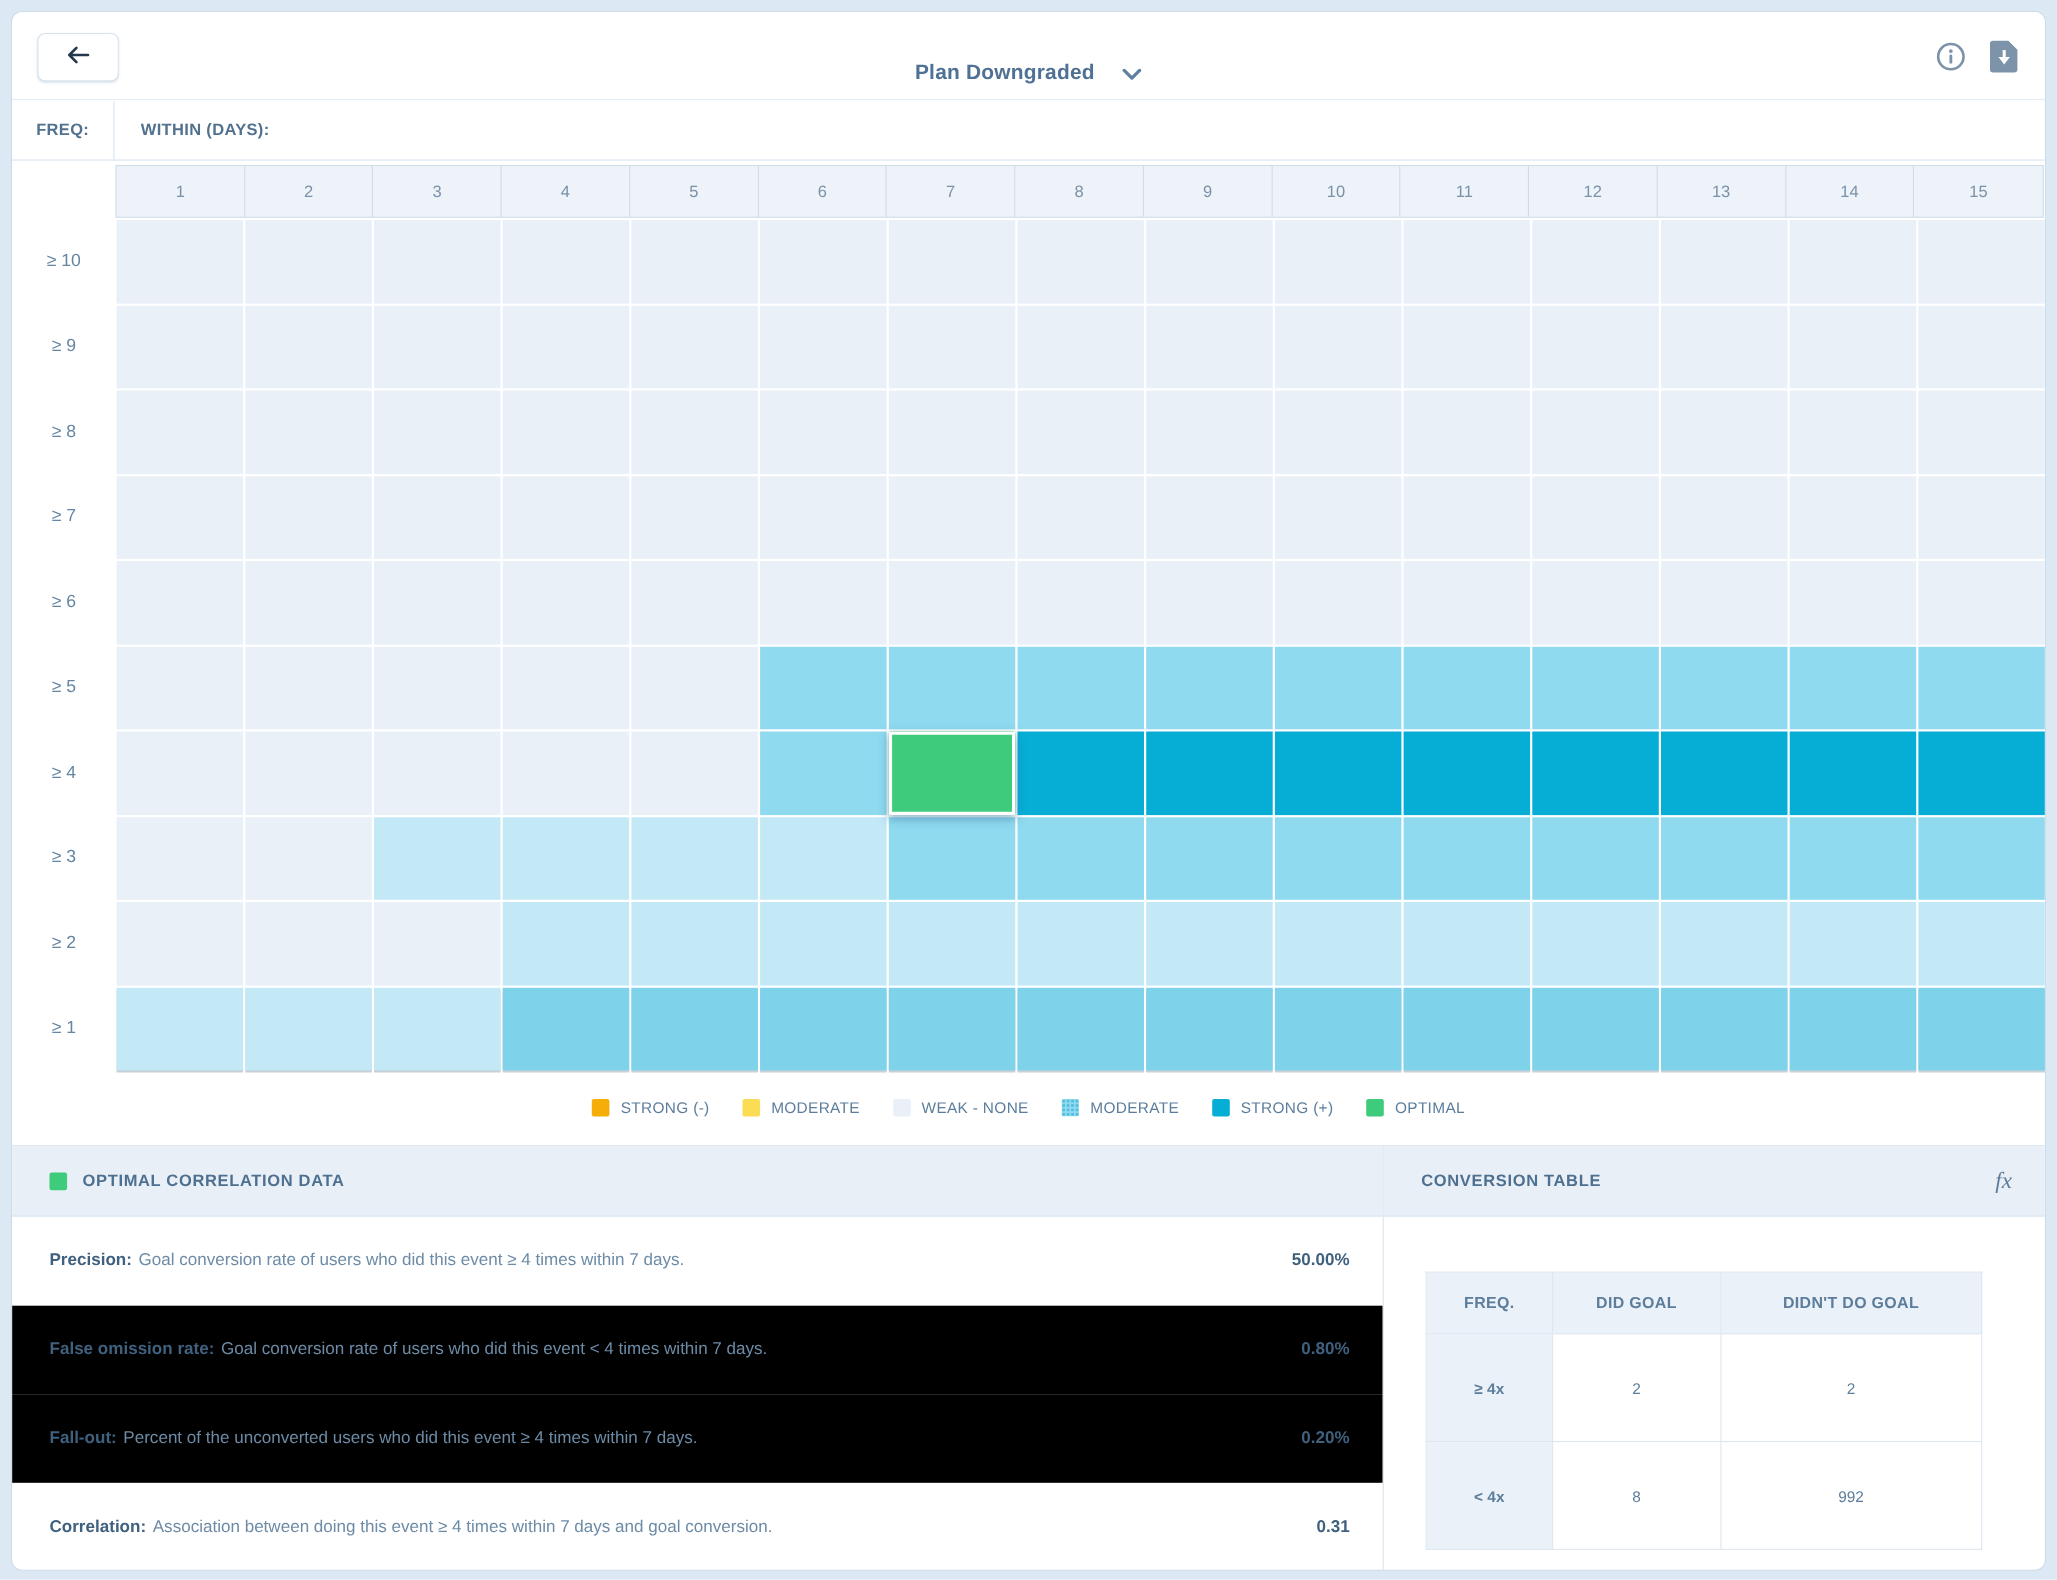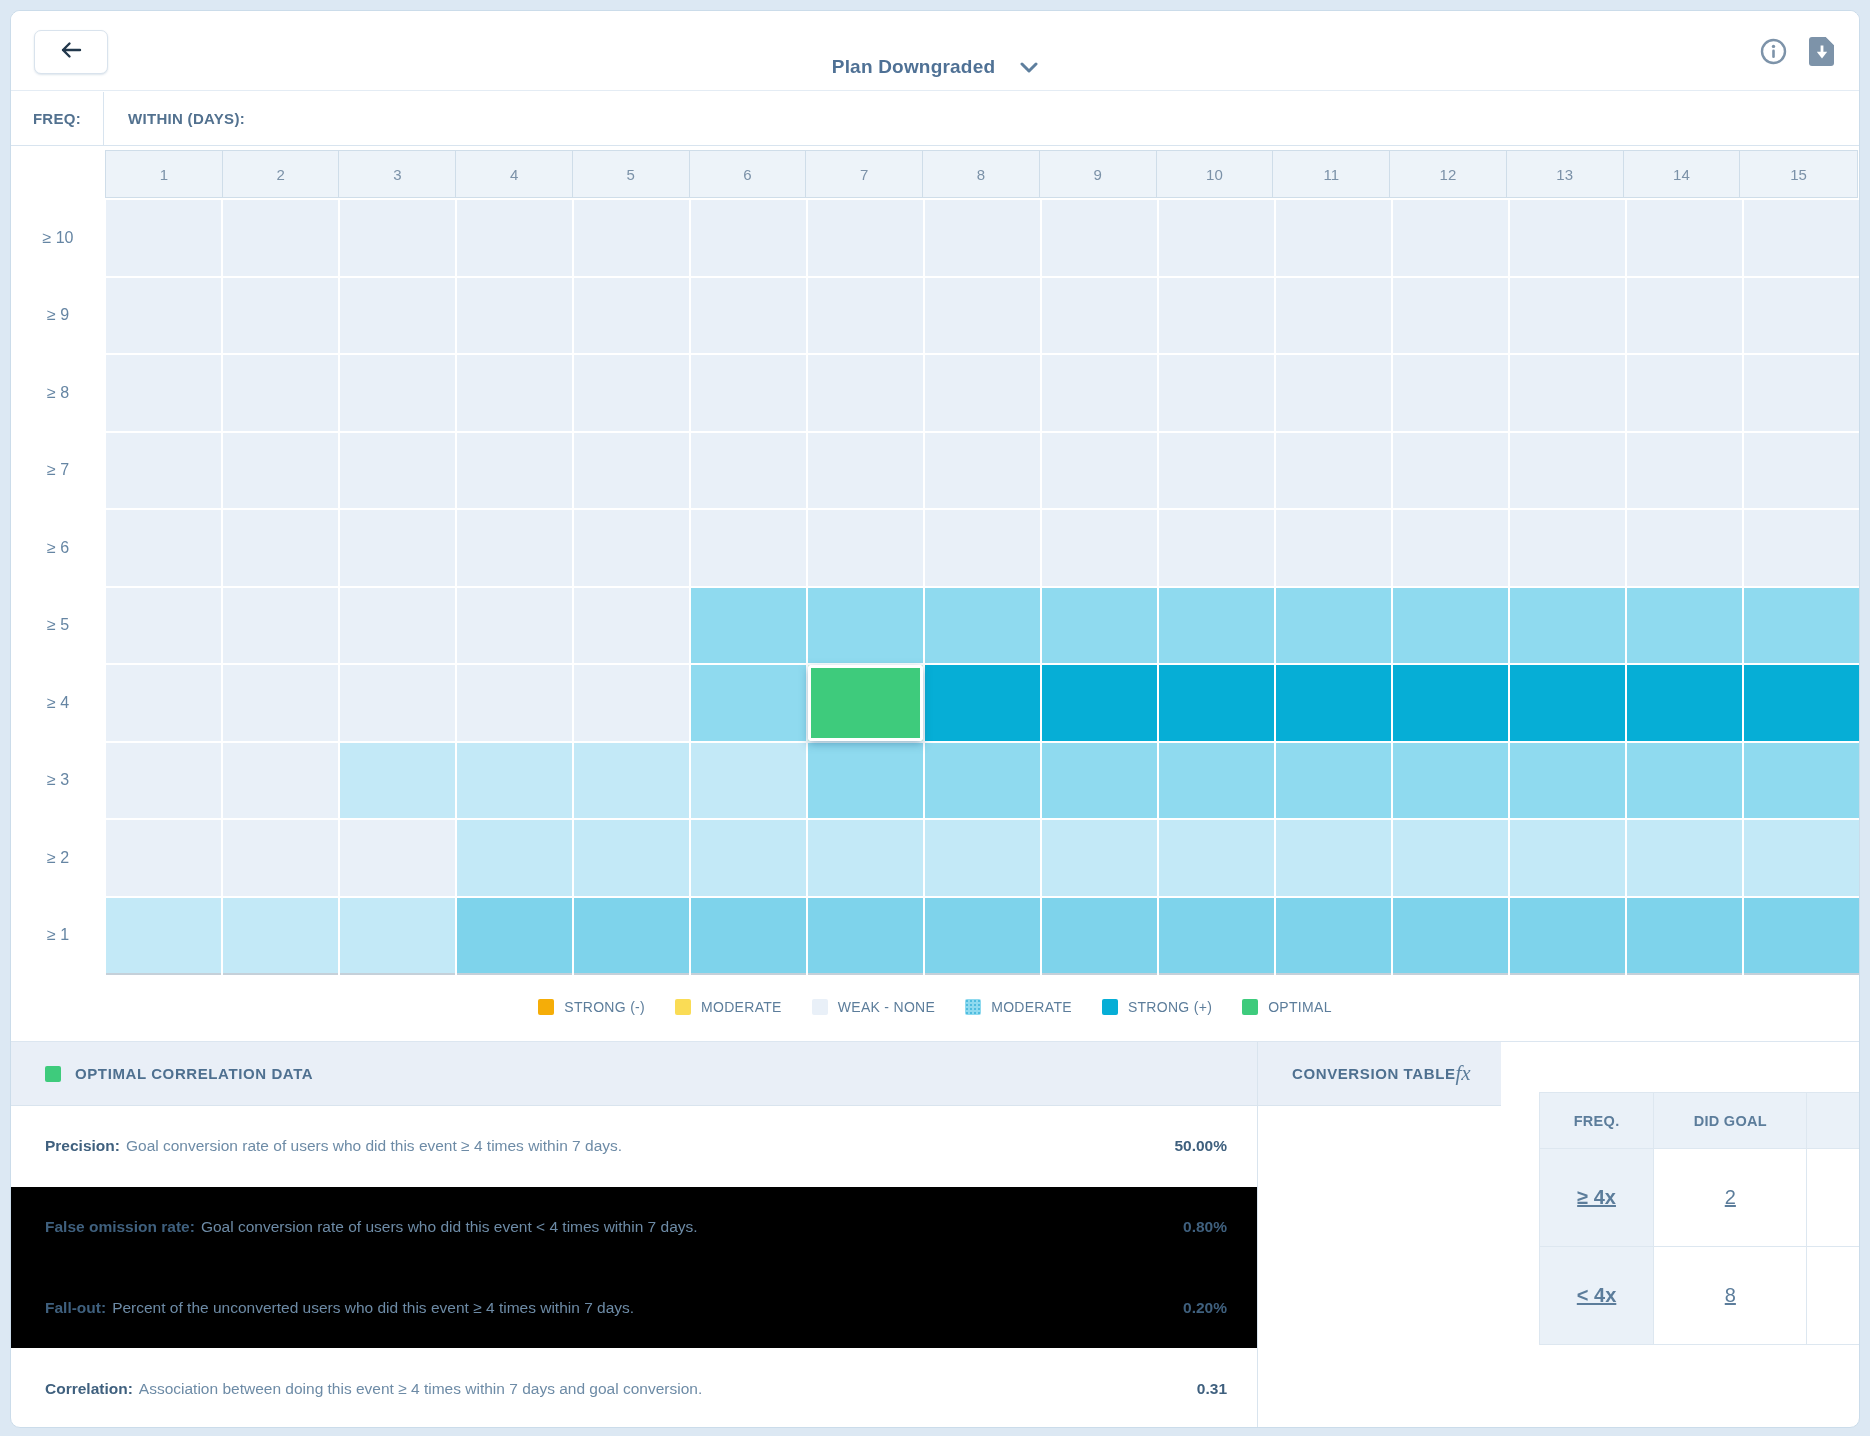--- a/index.html
+++ b/index.html
@@ -66,41 +66,41 @@
   .sw-moderate_pos { background:var(--cell-moderate);
     background-image:radial-gradient(var(--moderate-dot) 1.1px, transparent 1.3px);
     background-size:4px 4px; }
   .sw-strong_pos { background:var(--cell-strong); }
   .sw-optimal { background:var(--cell-optimal); }
   
   .panels { position:absolute; left:0; top:1030px; width:100%; height:388px;
     border-top:1px solid #DCE6F0; display:flex; }
   .panel-left { width:1246px; height:100%; display:flex; flex-direction:column; }
   .panel-div { width:1px; background:#D9E4EE; }
-  .panel-right { flex:1; height:100%; display:flex; flex-direction:row; }
+  .panel-right { flex:1; height:100%; display:flex; flex-direction:column; }
   .panel-head { height:64px; background:#E9EFF7; border-bottom:1px solid #D9E4EE;
     display:flex; align-items:center; padding:0 30px 0 34px; }
   .panel-title { font-size:15px; font-weight:bold; color:#4E7090; letter-spacing:.6px; }
   .green-sq { width:16px; height:16px; border-radius:2px; background:var(--cell-optimal); margin-right:14px; }
   .fx { margin-left:auto; font-family:"Liberation Serif", serif; font-style:italic;
     font-size:21px; color:var(--slate-text); cursor:pointer; }
   .metrics { flex:1; display:flex; flex-direction:column; }
   .metric-row { flex:1; display:flex; align-items:center; padding:0 30px 0 34px; }
   .metric-row.alt { background:#000000; }
   .metric-name { font-size:15.5px; font-weight:bold; color:#3F607E; }
   .metric-desc { font-size:15.5px; color:#6D8BA6; margin-left:6px; }
   .metric-val { margin-left:auto; font-size:15.5px; font-weight:bold; color:#3F607E; }
   
   .conv-wrap { flex:1; position:relative; }
   .conv-table { position:absolute; left:38px; top:50px; width:506px;
     border:1px solid #D3DFEB; border-collapse:collapse; }
   .conv-table th, .conv-table td { border:1px solid #DDE7F0; text-align:center; }
   .conv-table thead th { height:56px; background:#EAF1F8; font-size:14.5px;
     font-weight:bold; color:var(--slate-text); letter-spacing:.3px; }
-  .conv-table td { height:98px; font-size:20px; color:var(--slate-text); background:#fff;text-decoration:underline; }
+  .conv-table td { height:98px; font-size:14px; color:var(--slate-text); background:#fff; }
   .conv-table td.freq-col { background:#EAF1F8; font-weight:bold; }
   .conv-table th:nth-child(1), .conv-table td:nth-child(1) { width:115px; }
   .conv-table th:nth-child(2), .conv-table td:nth-child(2) { width:153px; }
   .conv-table th:nth-child(3), .conv-table td:nth-child(3) { width:238px; }
   .icon-btn { cursor:pointer; display:flex; align-items:center; }
 </style>
 </head>
 <body>
 
 <div class="card">

